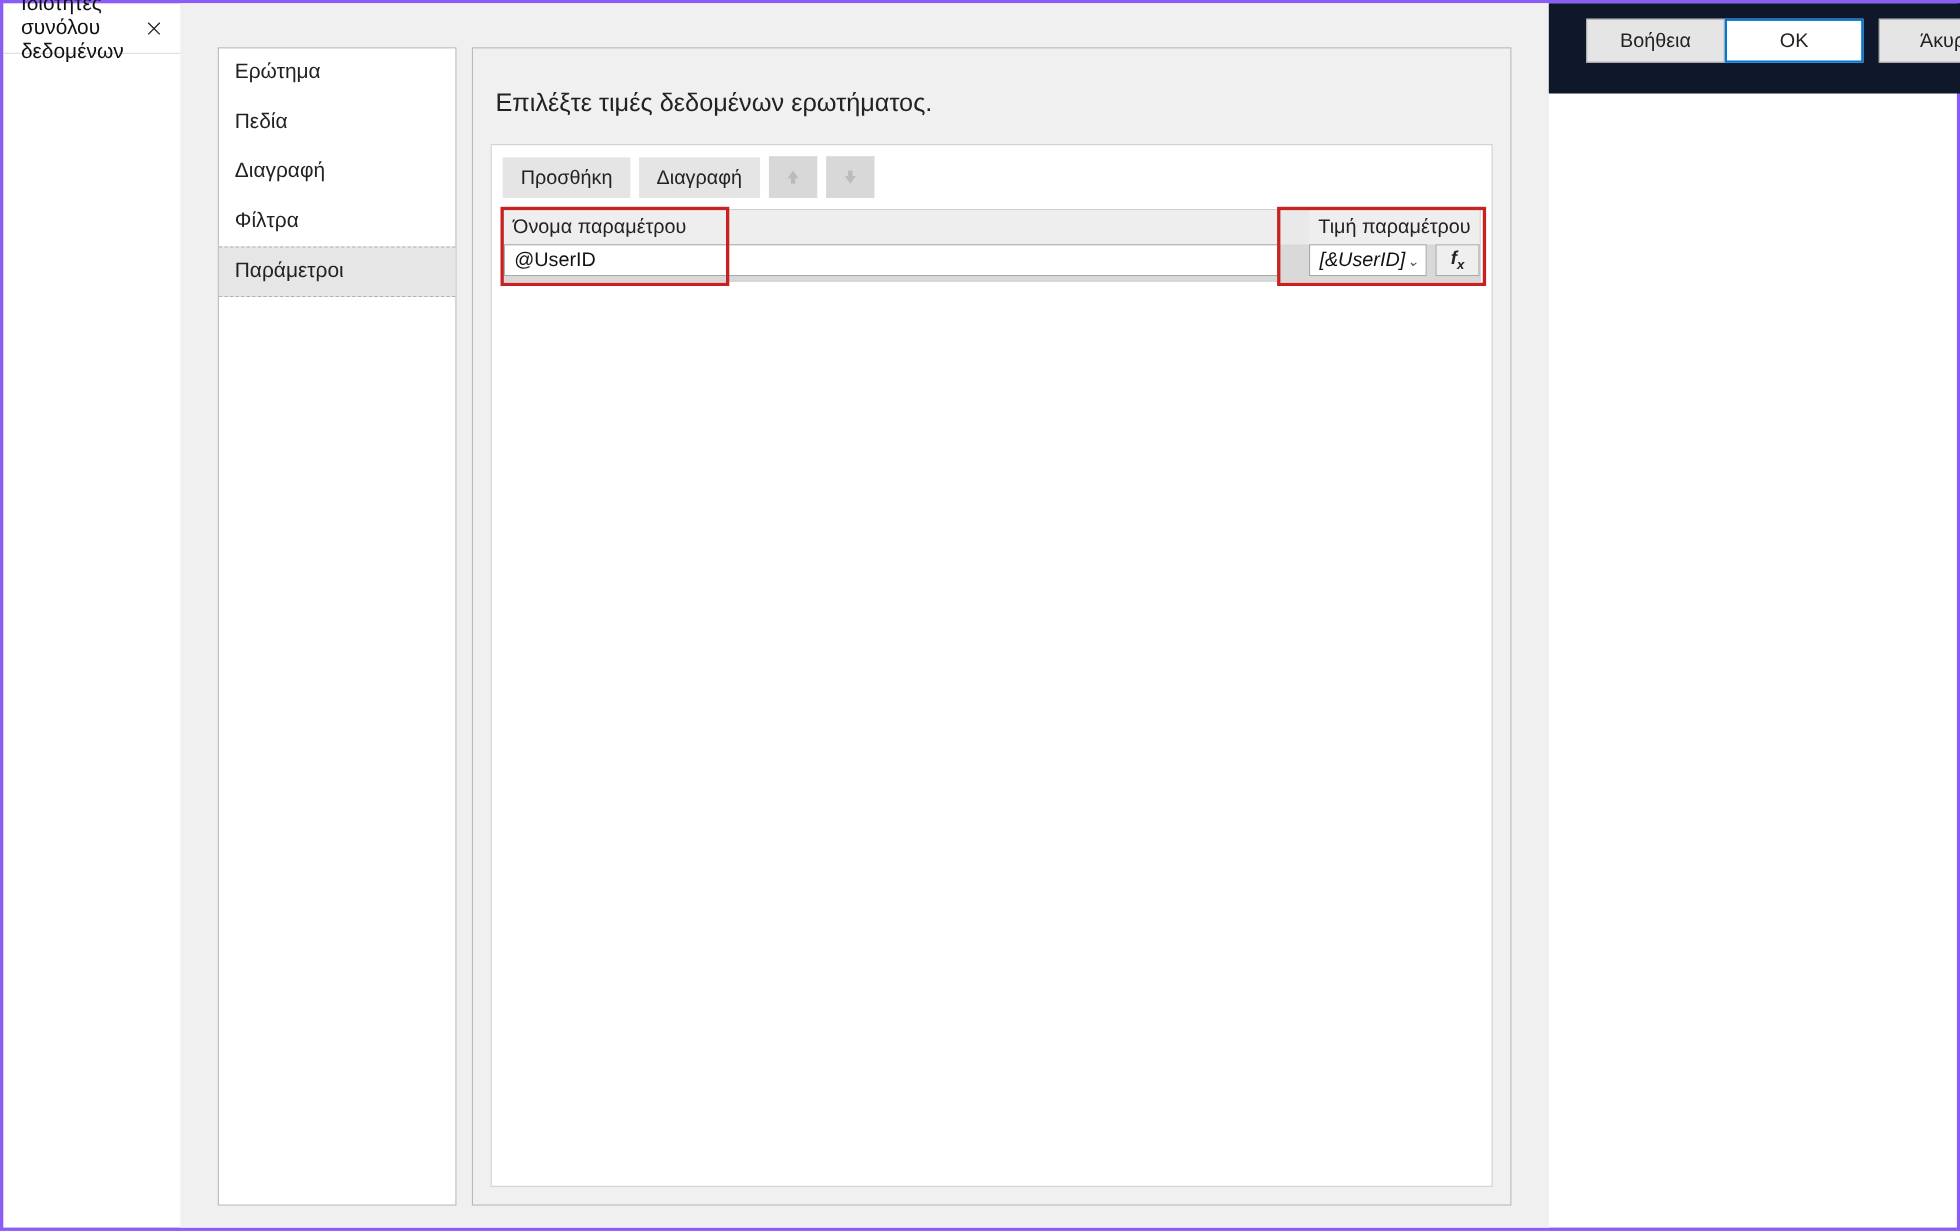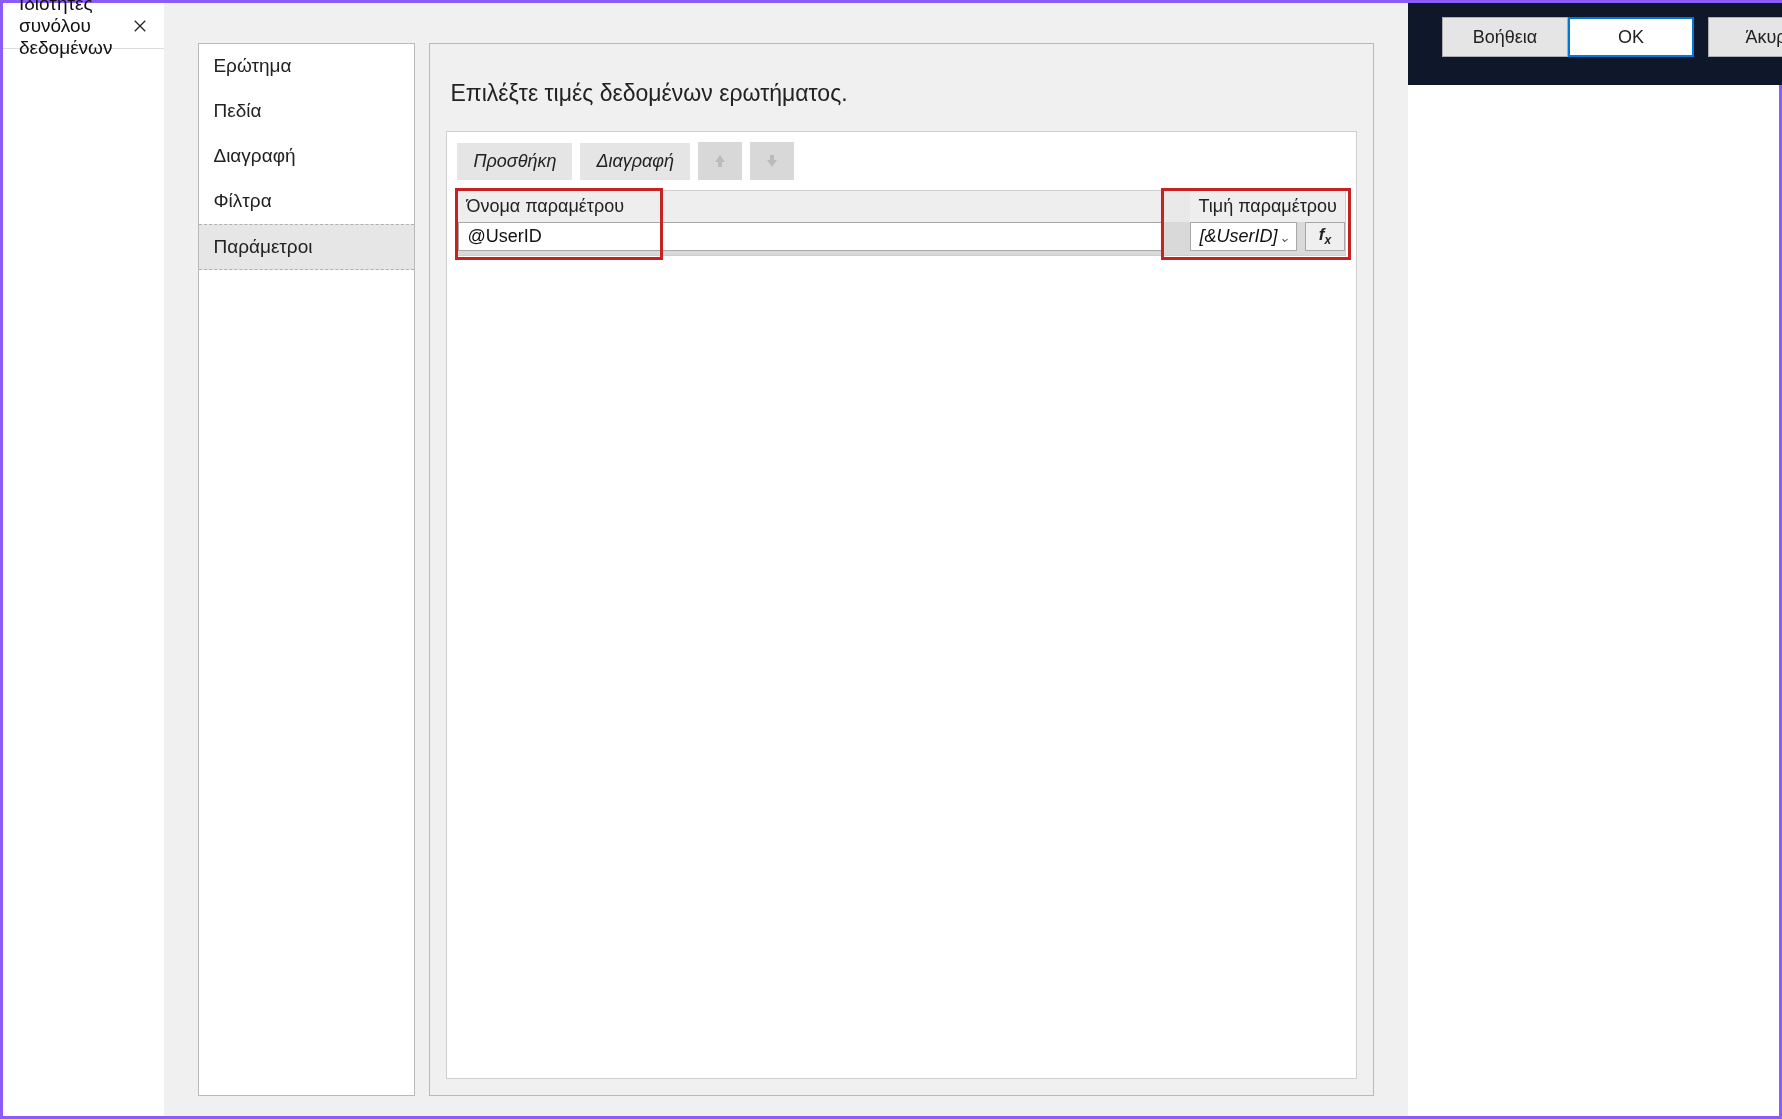--- a/index.html
+++ b/index.html
@@ -85,21 +85,20 @@
       gap: 8px;
       margin-bottom: 10px;
       align-items: center;
     }
     .tb-btn {
       background: #e5e5e5;
       border: none;
       padding: 8px 16px;
       font-size: 18px;
       color: #222;
-      font-style: italic;
     }
     .tb-icon-btn {
       width: 44px; height: 38px;
       background: #d8d8d8;
       display: flex; align-items: center; justify-content: center;
     }
     .arrow-icon { width: 16px; height: 16px; opacity: 0.35; }
 
     .grid-table {
       display: flex;

